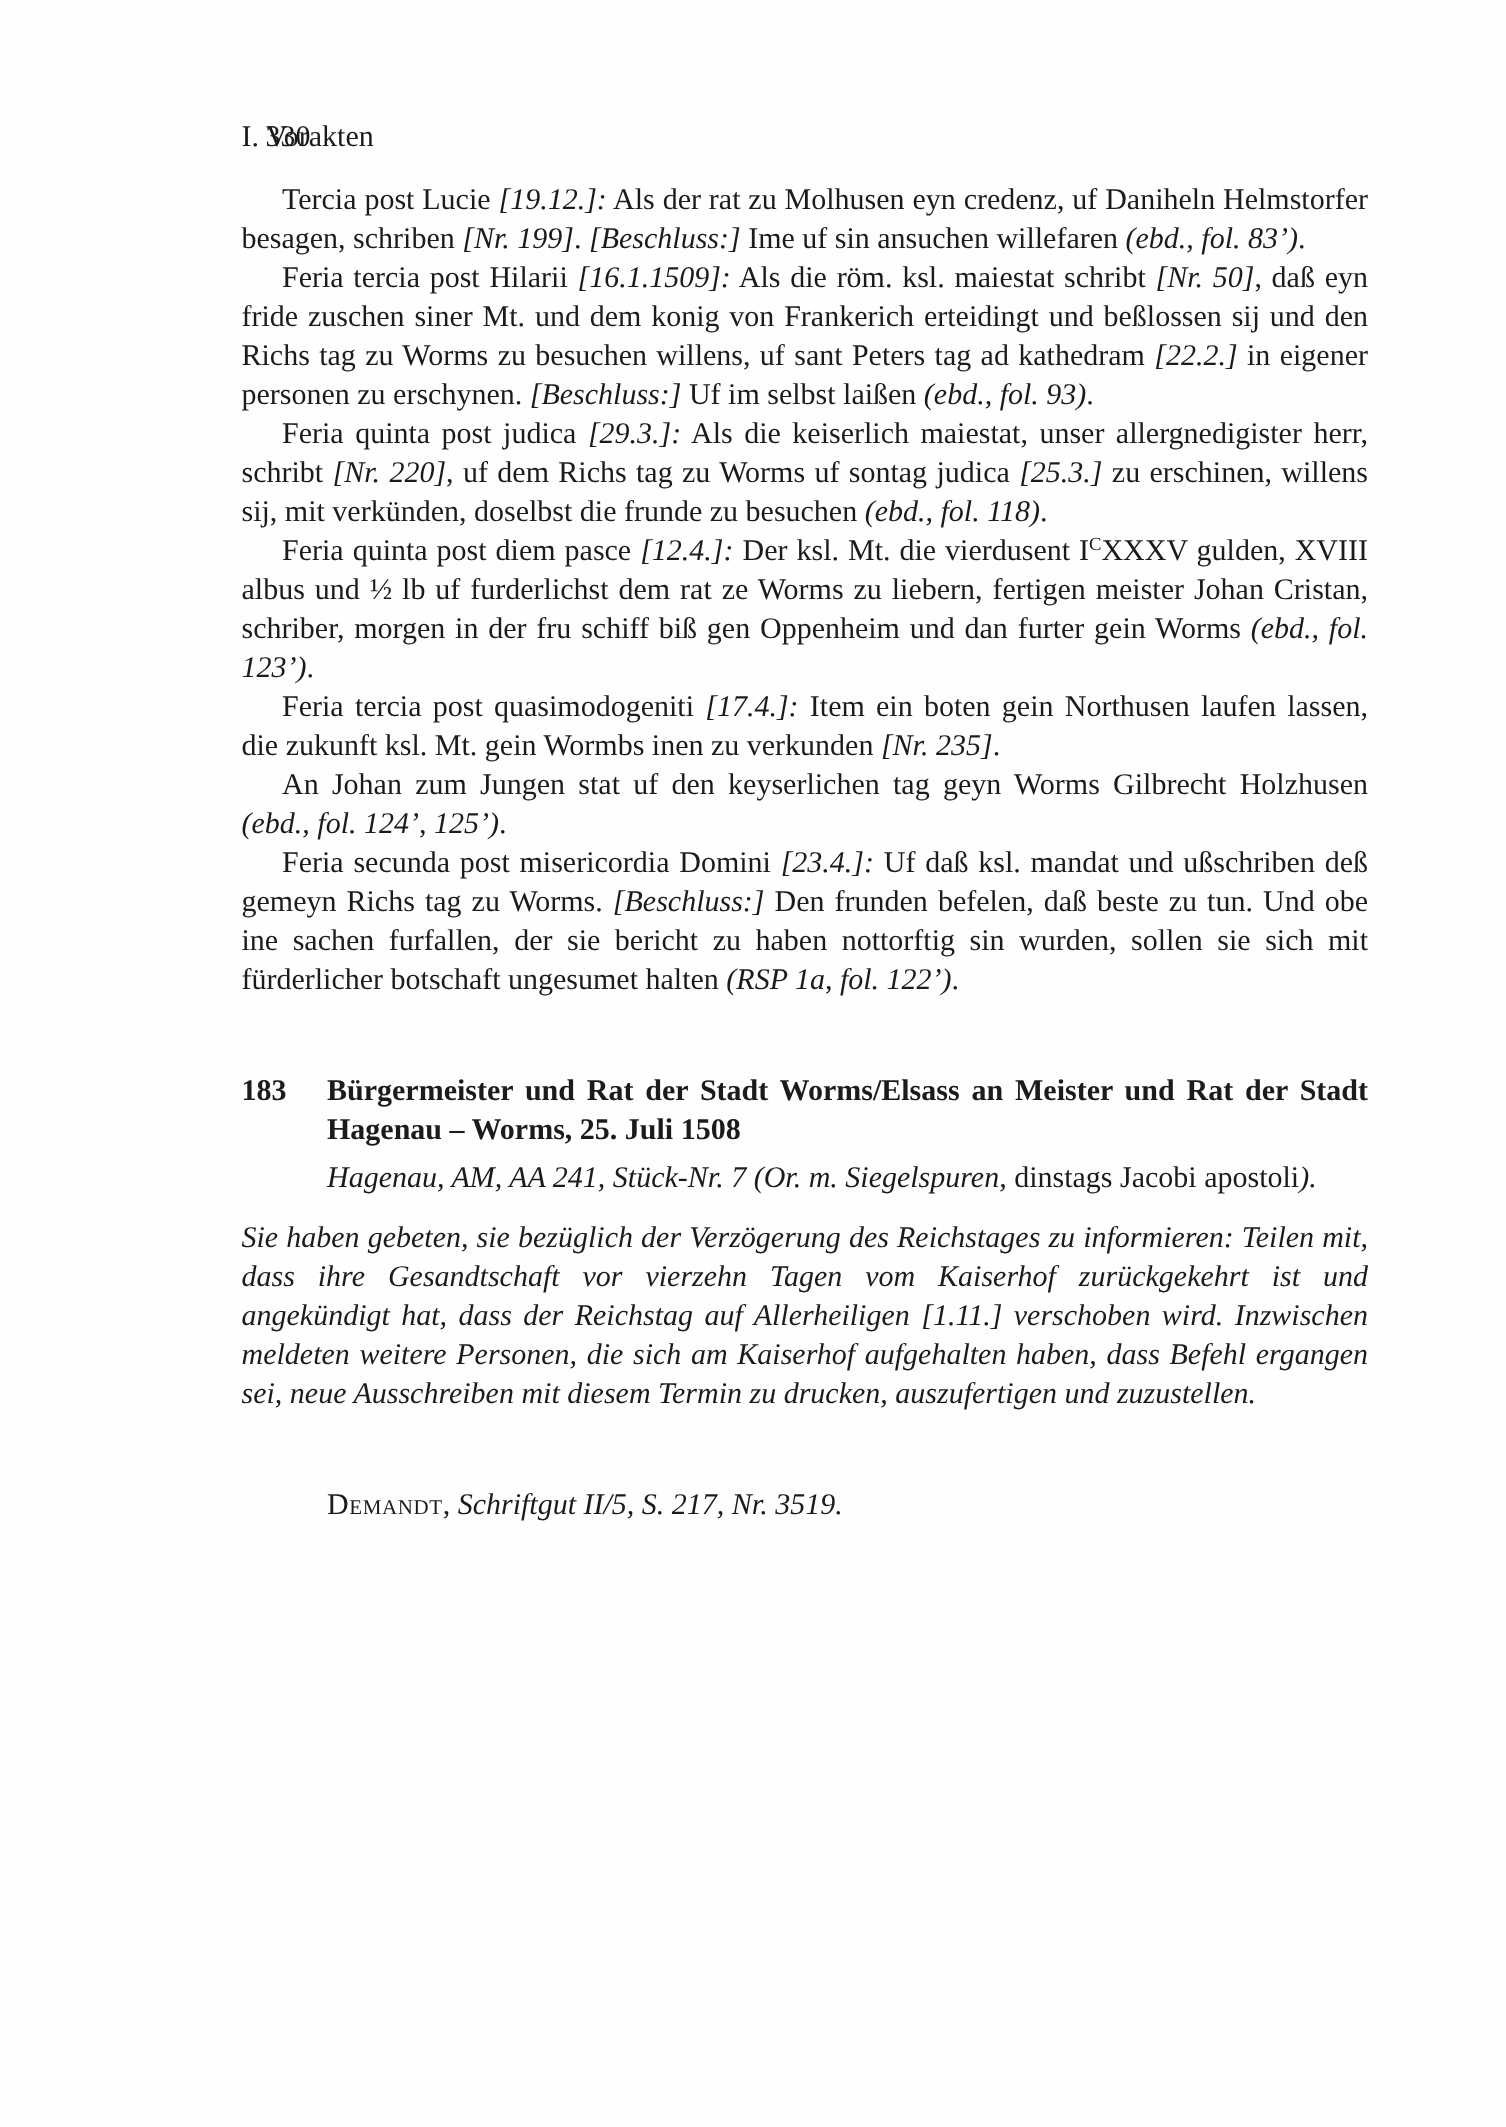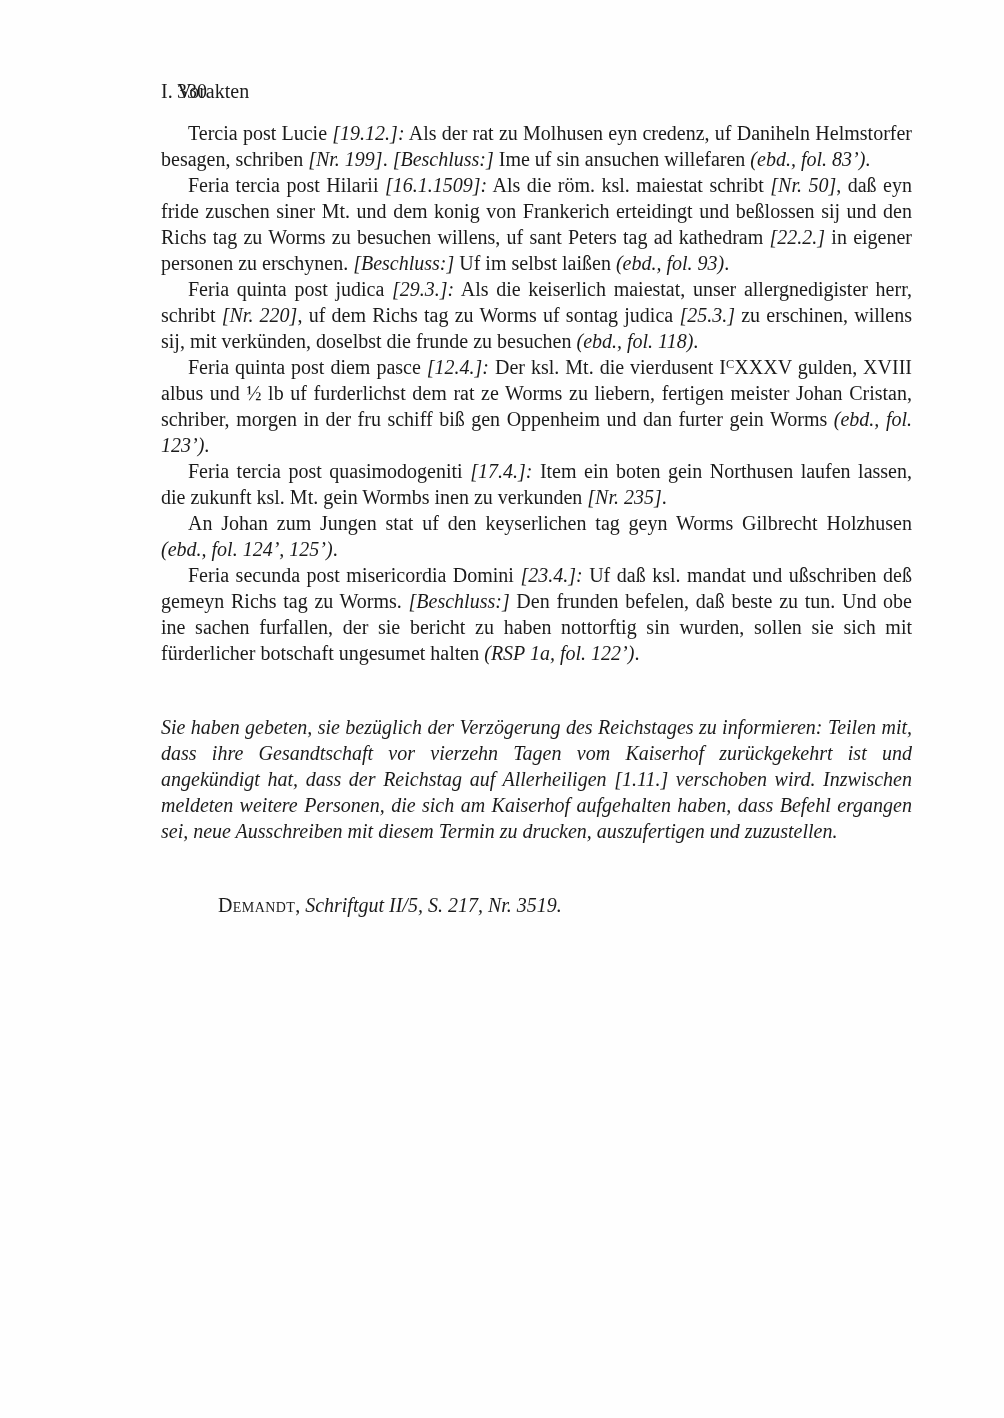--- a/index.html
+++ b/index.html
@@ -99,20 +99,25 @@
       <p><span>Tercia post Lucie </span><span class="it">[19.12.]:</span><span> Als der rat zu Molhusen eyn credenz, uf Daniheln Helmstorfer besagen, schriben </span><span class="it">[Nr. 199]</span><span>. </span><span class="it">[Beschluss:]</span><span> Ime uf sin ansuchen willefaren </span><span class="it">(ebd., fol. 83’)</span><span>.</span></p>
       <p><span>Feria tercia post Hilarii </span><span class="it">[16.1.1509]:</span><span> Als die röm. ksl. maiestat schribt </span><span class="it">[Nr. 50]</span><span>, daß eyn fride zuschen siner Mt. und dem konig von Frankerich erteidingt und beßlossen sij und den Richs tag zu Worms zu besuchen willens, uf sant Peters tag ad kathedram </span><span class="it">[22.2.]</span><span> in eigener personen zu erschynen. </span><span class="it">[Beschluss:]</span><span> Uf im selbst laißen </span><span class="it">(ebd., fol. 93)</span><span>.</span></p>
       <p><span>Feria quinta post judica </span><span class="it">[29.3.]:</span><span> Als die keiserlich maiestat, unser allergnedigister herr, schribt </span><span class="it">[Nr. 220]</span><span>, uf dem Richs tag zu Worms uf sontag judica </span><span class="it">[25.3.]</span><span> zu erschinen, willens sij, mit verkünden, doselbst die frunde zu besuchen </span><span class="it">(ebd., fol. 118)</span><span>.</span></p>
       <p><span>Feria quinta post diem pasce </span><span class="it">[12.4.]:</span><span> Der ksl. Mt. die vierdusent I</span><span class="sup">C</span><span>XXXV gulden, XVIII albus und ½ lb uf furderlichst dem rat ze Worms zu liebern, fertigen meister Johan Cristan, schriber, morgen in der fru schiff biß gen Oppenheim und dan furter gein Worms </span><span class="it">(ebd., fol. 123’)</span><span>.</span></p>
       <p><span>Feria tercia post quasimodogeniti </span><span class="it">[17.4.]:</span><span> Item ein boten gein Northusen laufen lassen, die zukunft ksl. Mt. gein Wormbs inen zu verkunden </span><span class="it">[Nr. 235]</span><span>.</span></p>
       <p><span>An Johan zum Jungen stat uf den keyserlichen tag geyn Worms Gilbrecht Holzhusen </span><span class="it">(ebd., fol. 124’, 125’)</span><span>.</span></p>
       <p><span>Feria secunda post misericordia Domini </span><span class="it">[23.4.]:</span><span> Uf daß ksl. mandat und ußschriben deß gemeyn Richs tag zu Worms. </span><span class="it">[Beschluss:]</span><span> Den frunden befelen, daß beste zu tun. Und obe ine sachen furfallen, der sie bericht zu haben nottorftig sin wurden, sollen sie sich mit fürderlicher botschaft ungesumet halten </span><span class="it">(RSP 1a, fol. 122’)</span><span>.</span></p>
     </section>
 
     <section class="entry">
+      <div class="entry-head">
+        <span class="entry-num">183</span>
+        <span class="entry-title">Bürgermeister und Rat der Stadt Worms/Elsass an Meister und Rat der Stadt Hagenau – Worms, 25. Juli 1508</span>
+      </div>
+      <p class="entry-source"><span class="it">Hagenau, AM, AA 241, Stück-Nr. 7 (Or. m. Siegelspuren,</span><span> dinstags Jacobi apostoli</span><span class="it">).</span></p>
       <p class="entry-summary">Sie haben gebeten, sie bezüglich der Verzögerung des Reichstages zu informieren: Teilen mit, dass ihre Gesandtschaft vor vierzehn Tagen vom Kaiserhof zurückgekehrt ist und angekündigt hat, dass der Reichstag auf Allerheiligen [1.11.] verschoben wird. Inzwischen meldeten weitere Personen, die sich am Kaiserhof aufgehalten haben, dass Befehl ergangen sei, neue Ausschreiben mit diesem Termin zu drucken, auszufertigen und zuzustellen.</p>
     </section>
 
     <section class="entry">
       <p class="entry-source"><span class="sc">Demandt</span><span>, </span><span class="it">Schriftgut II/5, S. 217, Nr. 3519.</span></p>
     </section>
 
   </div>
 </div>
 

